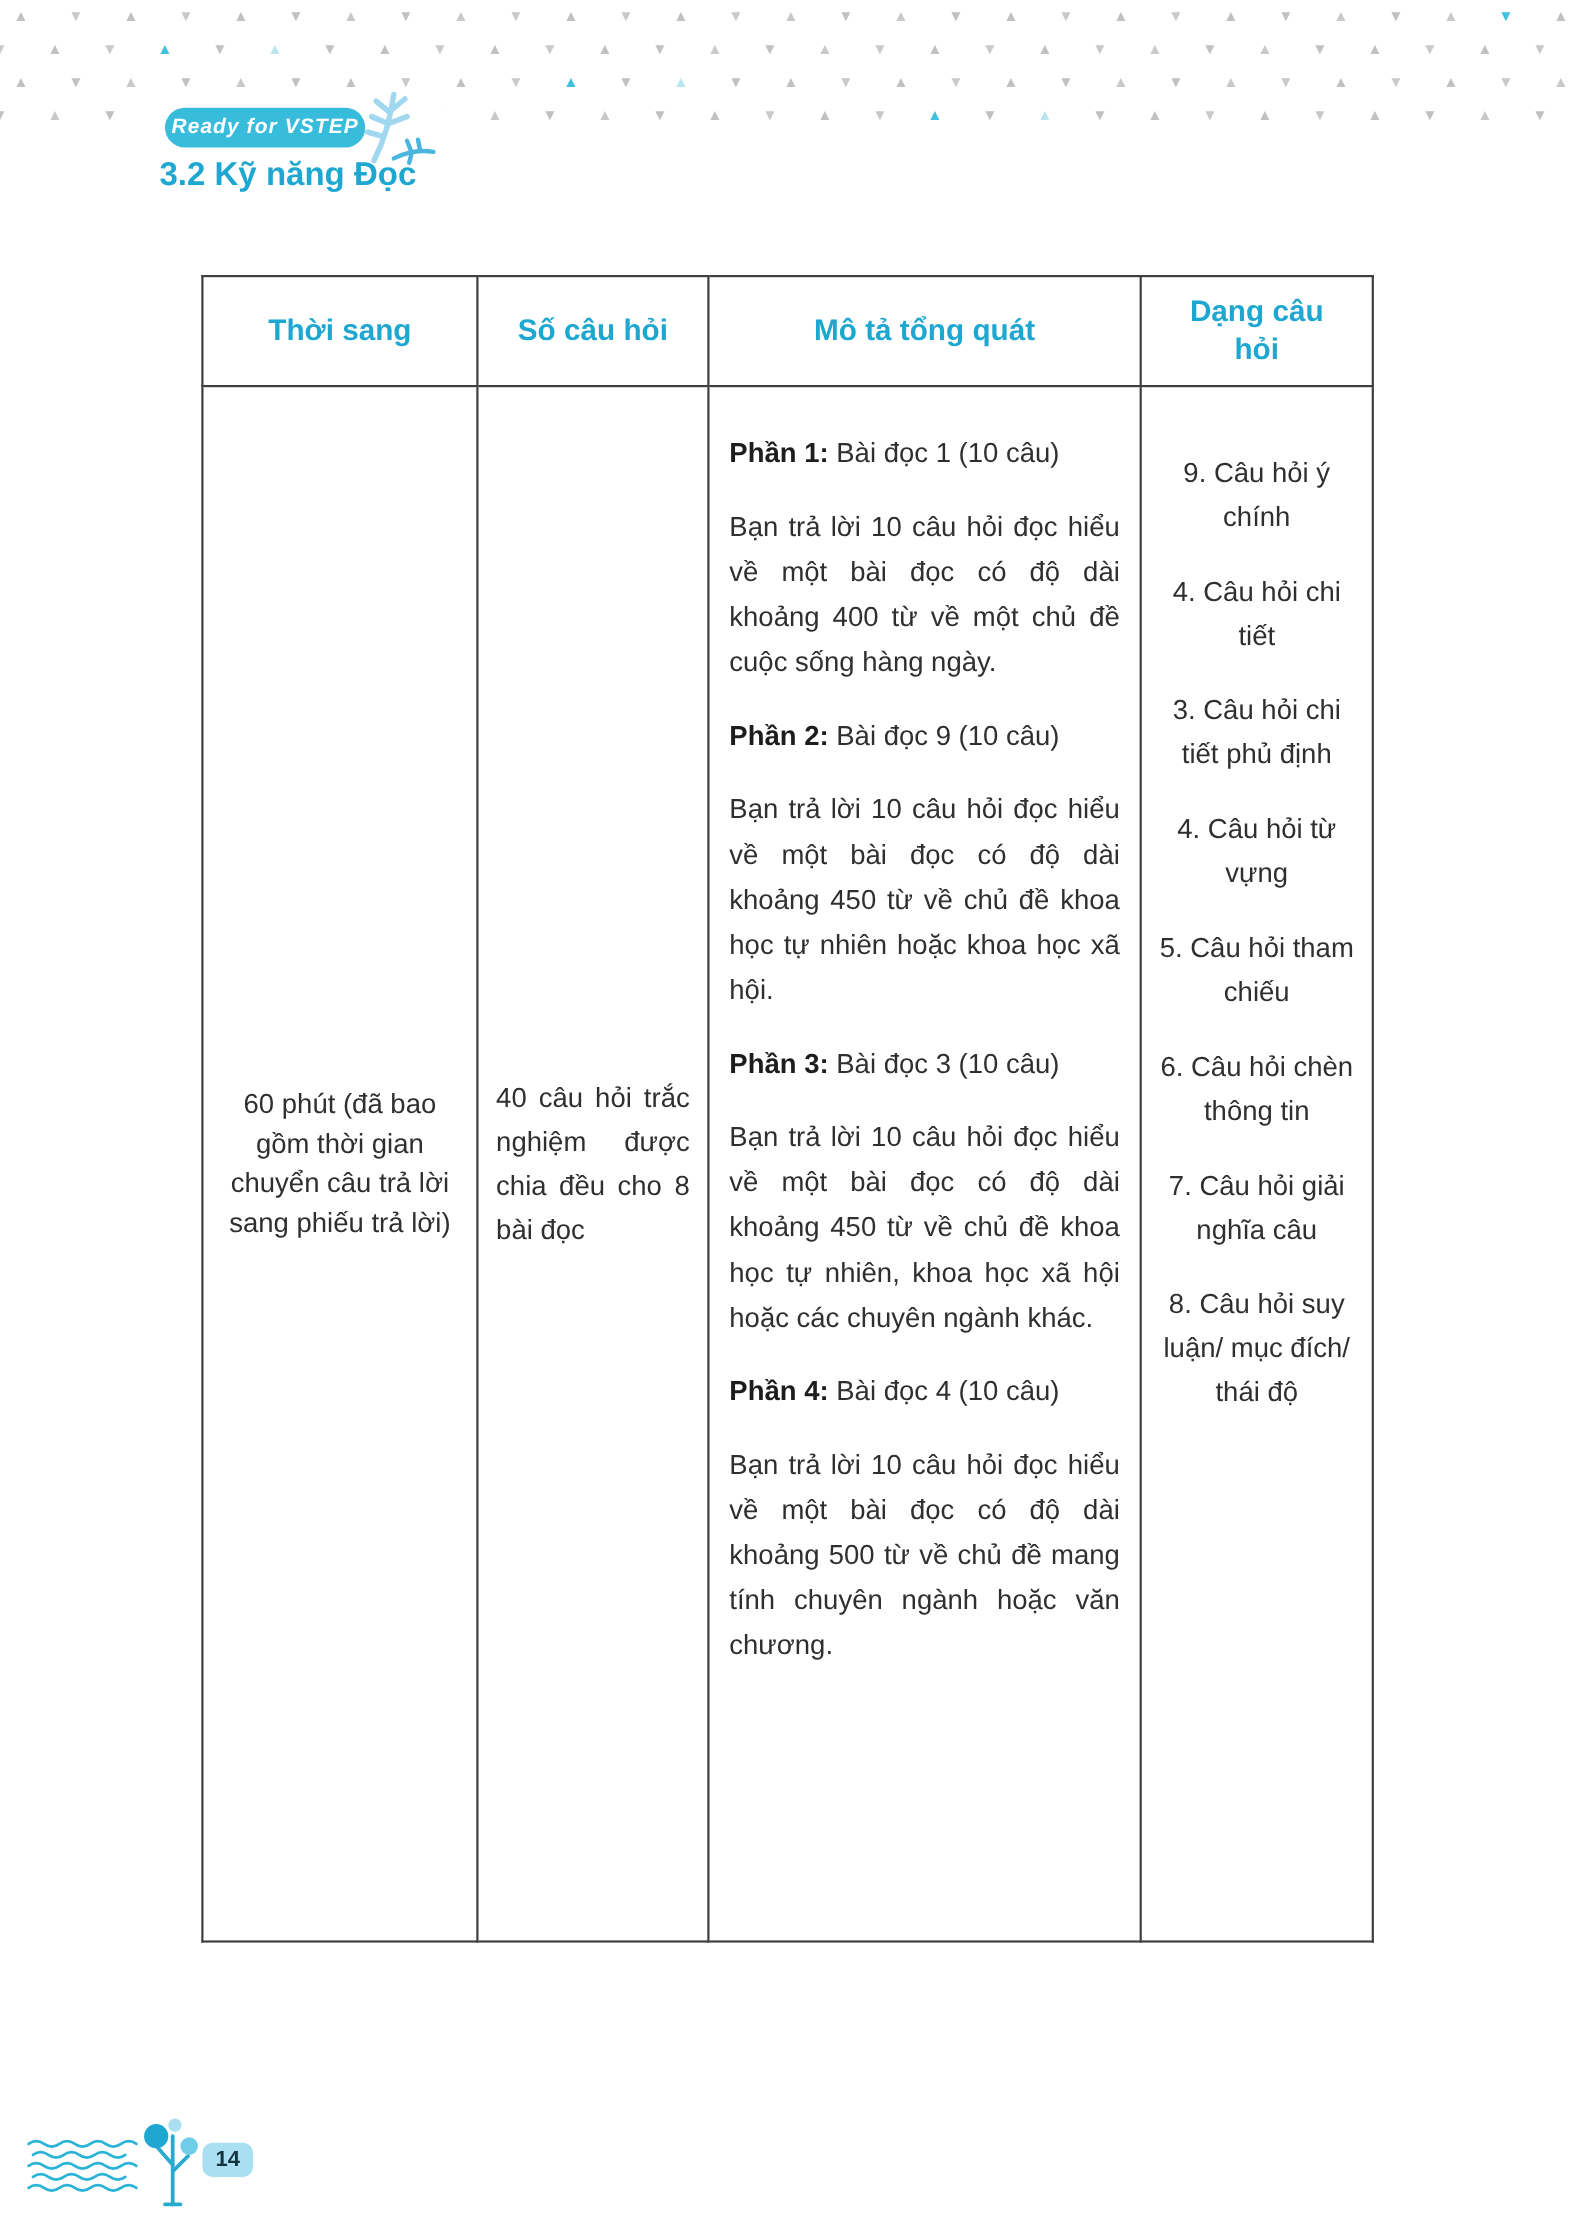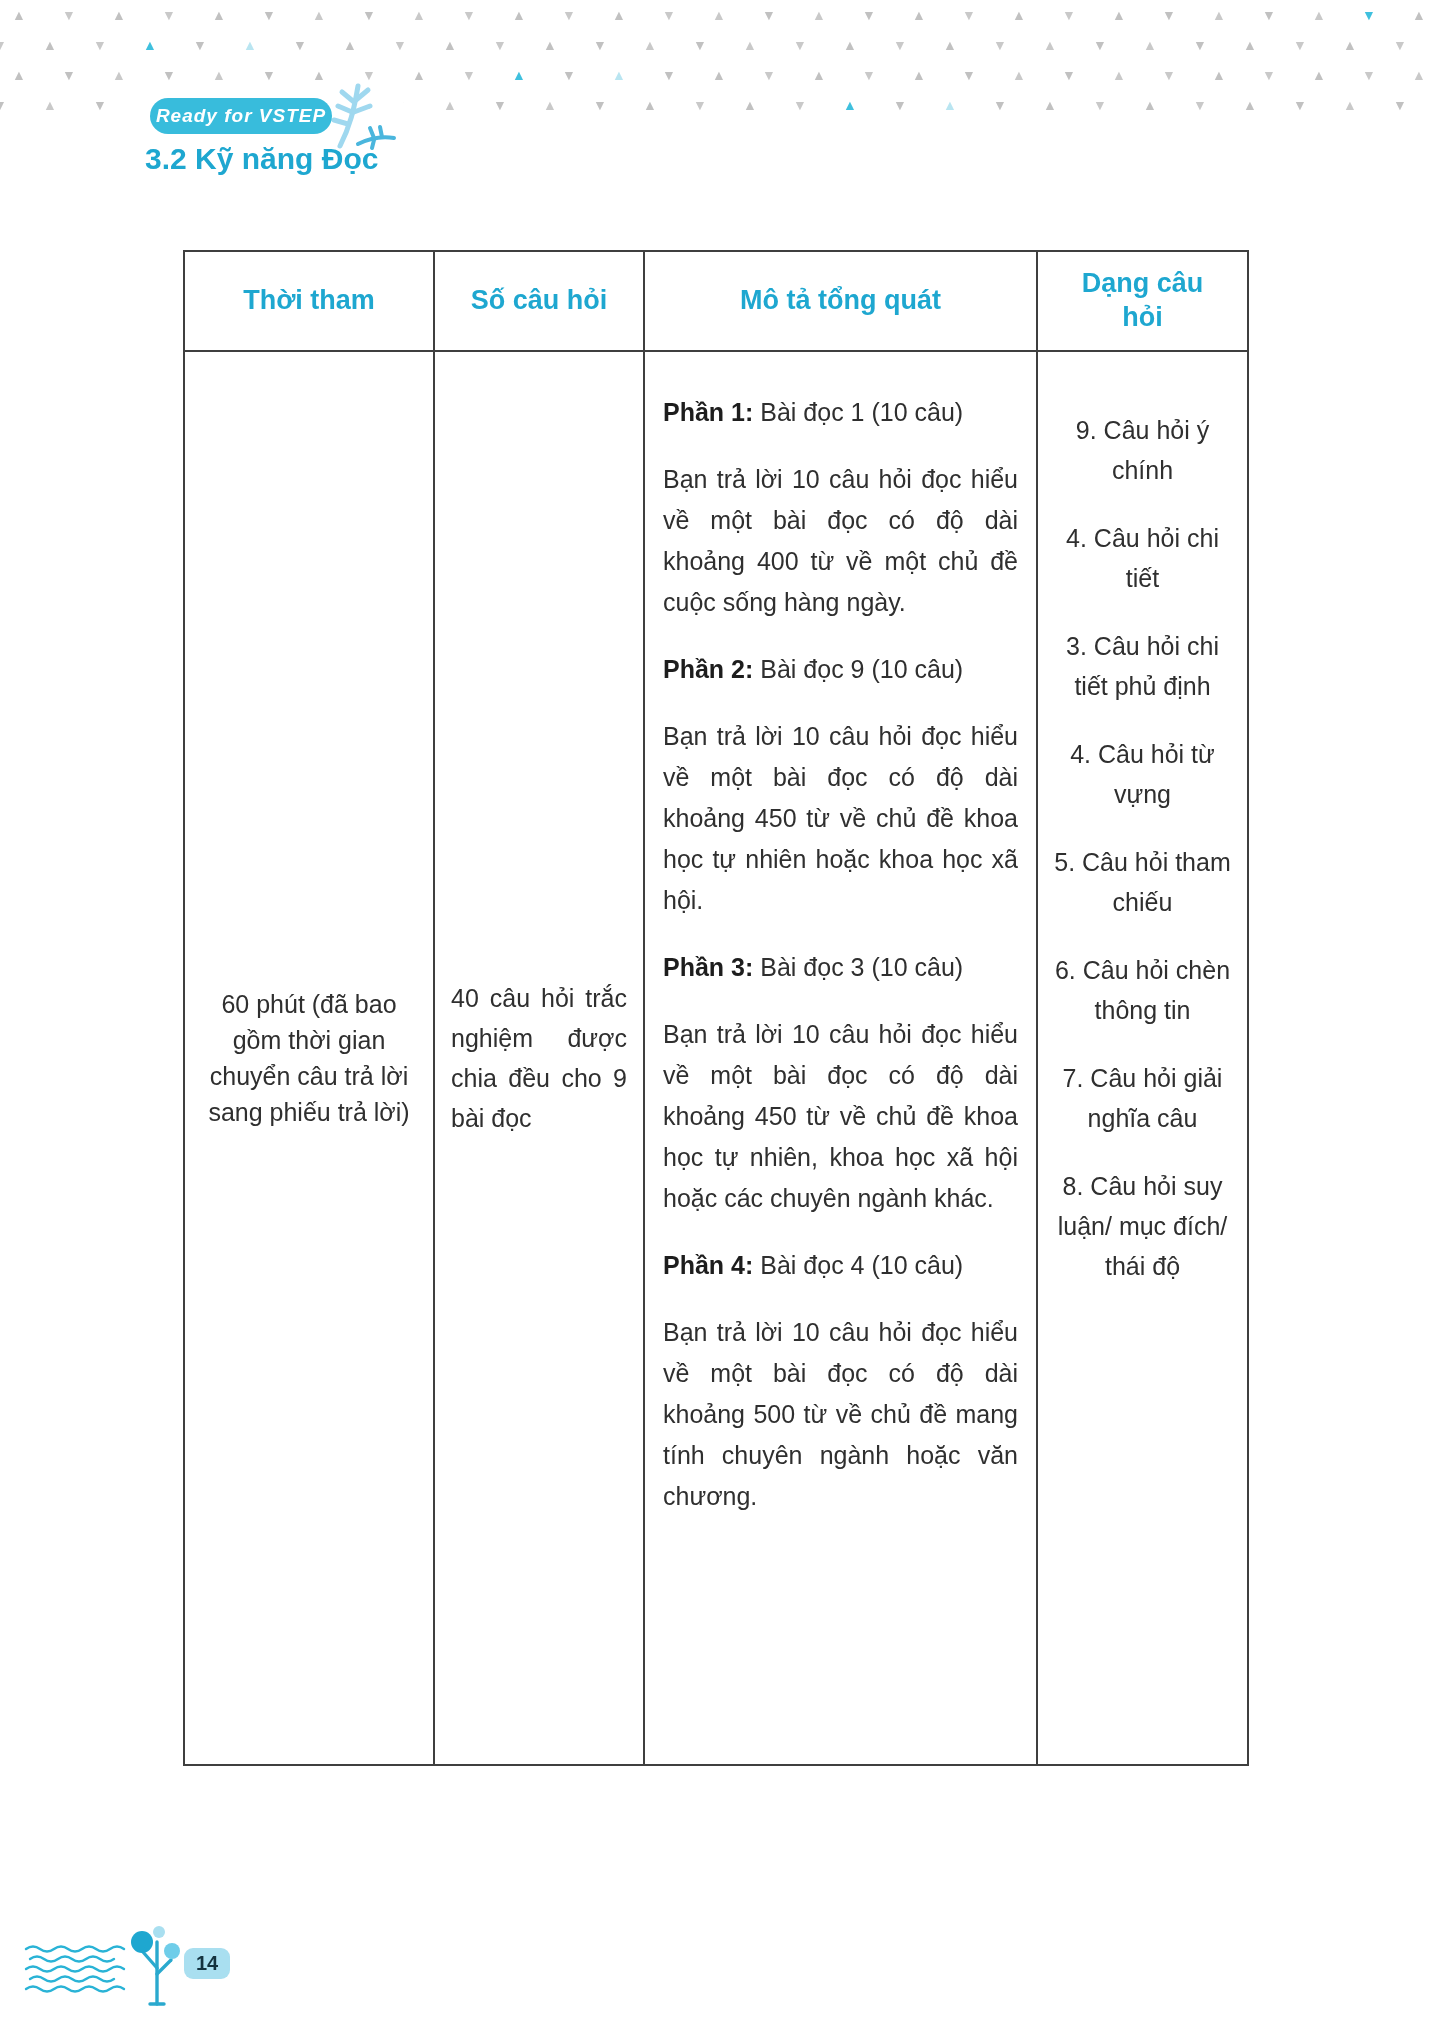--- a/index.html
+++ b/index.html
@@ -179,30 +179,30 @@
 
   <table class="skill-table">
     <colgroup>
       <col class="c1">
         <col class="c2">
         <col class="c3">
         <col class="c4">
     </colgroup>
     <thead>
       <tr>
-        <th>Thời tham</th>
+        <th>Thời sang</th>
         <th>Số câu hỏi</th>
         <th>Mô tả tổng quát</th>
         <th class="h4">Dạng câu hỏi</th>
       </tr>
     </thead>
     <tbody>
       <tr>
         <td class="cell-time">60 phút (đã bao gồm thời gian chuyển câu trả lời sang phiếu trả lời)</td>
-        <td class="cell-count">40 câu hỏi trắc nghiệm được chia đều cho 9 bài đọc</td>
+        <td class="cell-count">40 câu hỏi trắc nghiệm được chia đều cho 8 bài đọc</td>
         <td class="cell-desc">
           <p><b>Phần 1:</b><span> Bài đọc 1 (10 câu)</span></p>
           <p><b></b><span>Bạn trả lời 10 câu hỏi đọc hiểu về một bài đọc có độ dài khoảng 400 từ về một chủ đề cuộc sống hàng ngày.</span></p>
           <p><b>Phần 2:</b><span> Bài đọc 9 (10 câu)</span></p>
           <p><b></b><span>Bạn trả lời 10 câu hỏi đọc hiểu về một bài đọc có độ dài khoảng 450 từ về chủ đề khoa học tự nhiên hoặc khoa học xã hội.</span></p>
           <p><b>Phần 3:</b><span> Bài đọc 3 (10 câu)</span></p>
           <p><b></b><span>Bạn trả lời 10 câu hỏi đọc hiểu về một bài đọc có độ dài khoảng 450 từ về chủ đề khoa học tự nhiên, khoa học xã hội hoặc các chuyên ngành khác.</span></p>
           <p><b>Phần 4:</b><span> Bài đọc 4 (10 câu)</span></p>
           <p><b></b><span>Bạn trả lời 10 câu hỏi đọc hiểu về một bài đọc có độ dài khoảng 500 từ về chủ đề mang tính chuyên ngành hoặc văn chương.</span></p>
         </td>

